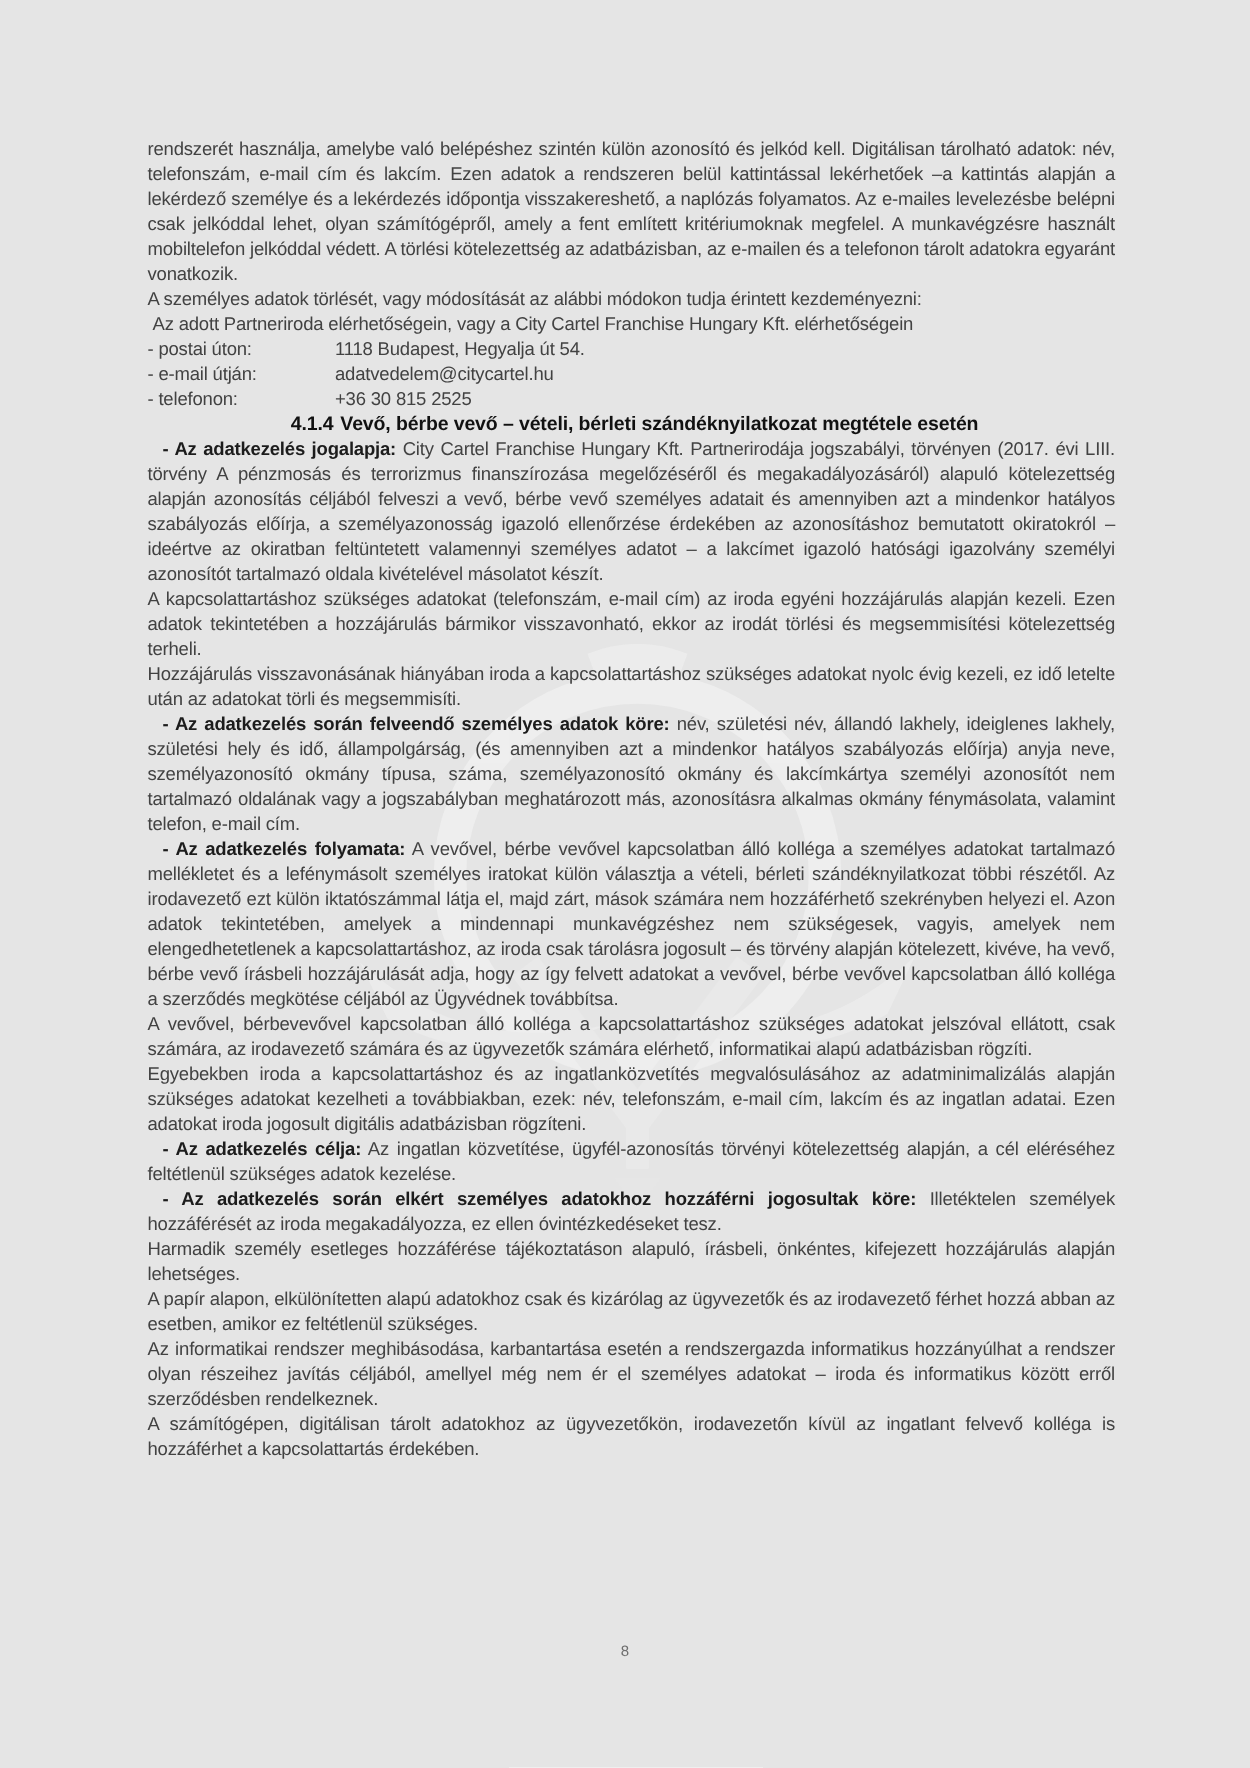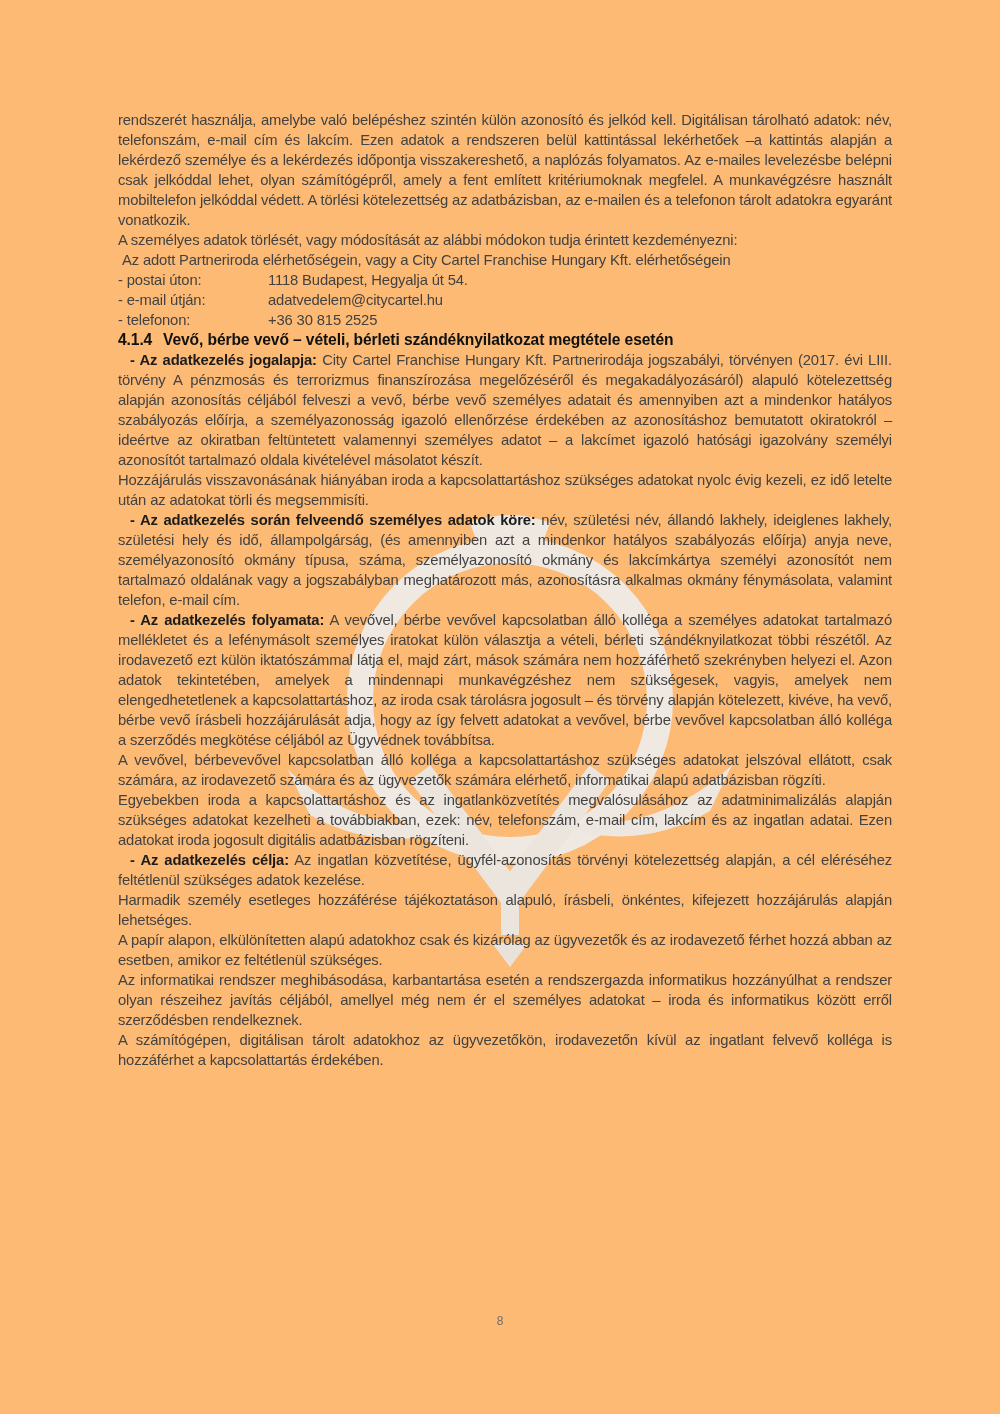--- a/index.html
+++ b/index.html
@@ -7,21 +7,21 @@
     width: 1000px;
     height: 1414px;
     background: #ffffff;
     position: relative;
     font-family: "Liberation Sans", sans-serif;
     overflow: hidden;
   }
   .page {
     position: absolute;
     inset: 0;
-    background: #fdba74;
+    background: #e5e5e5;
     text-decoration: underline;
   }
   
   .watermark {
     position: absolute;
     left: 270px;
     top: 515px;
     width: 480px;
     height: 470px;
     z-index: 0;
@@ -43,21 +43,21 @@
   .content b { color: #1c1c1c; font-weight: bold; margin-left: 12px; }
   .indented { padding-left: 4px; }
   .contact-row { display: flex; text-align: left; align-items: center; }
   .c-label { width: 150px; flex: 0 0 150px; }
   .c-value { flex: 1; }
   .heading {
     margin: 15px 0 0 0;
     font-size: 15.6px;
     font-weight: bold;
     color: #111111;
-    text-align: left;
+    text-align: center;
     letter-spacing: -0.1px;
   }
   .heading .num { display: inline-block; min-width: 45px; }
   .page-number {
     position: absolute;
     top: 1314px;
     left: 0;
     width: 100%;
     text-align: center;
     z-index: 1;
@@ -101,26 +101,28 @@
     <div class="contact-row">
       <span class="c-label">- telefonon:</span>
       <span class="c-value">+36 30 815 2525</span>
     </div>
 
     <p class="heading">
       <span class="num">4.1.4</span><span>Vevő, bérbe vevő – vételi, bérleti szándéknyilatkozat megtétele esetén</span>
     </p>
 
     <p><b>- Az adatkezelés jogalapja:</b><span> City Cartel Franchise Hungary Kft. Partnerirodája jogszabályi, törvényen (2017. évi LIII. törvény A pénzmosás és terrorizmus finanszírozása megelőzéséről és megakadályozásáról) alapuló kötelezettség alapján azonosítás céljából felveszi a vevő, bérbe vevő személyes adatait és amennyiben azt a mindenkor hatályos szabályozás előírja, a személyazonosság igazoló ellenőrzése érdekében az azonosításhoz bemutatott okiratokról – ideértve az okiratban feltüntetett valamennyi személyes adatot – a lakcímet igazoló hatósági igazolvány személyi azonosítót tartalmazó oldala kivételével másolatot készít.</span></p>
+    <p><span>A kapcsolattartáshoz szükséges adatokat (telefonszám, e-mail cím) az iroda egyéni hozzájárulás alapján kezeli. Ezen adatok tekintetében a hozzájárulás bármikor visszavonható, ekkor az irodát törlési és megsemmisítési kötelezettség terheli.</span></p>
     <p><span>Hozzájárulás visszavonásának hiányában iroda a kapcsolattartáshoz szükséges adatokat nyolc évig kezeli, ez idő letelte után az adatokat törli és megsemmisíti.</span></p>
     <p><b>- Az adatkezelés során felveendő személyes adatok köre:</b><span> név, születési név, állandó lakhely, ideiglenes lakhely, születési hely és idő, állampolgárság, (és amennyiben azt a mindenkor hatályos szabályozás előírja) anyja neve, személyazonosító okmány típusa, száma, személyazonosító okmány és lakcímkártya személyi azonosítót nem tartalmazó oldalának  vagy a jogszabályban meghatározott más, azonosításra  alkalmas okmány fénymásolata, valamint telefon, e-mail cím.</span></p>
     <p><b>- Az adatkezelés folyamata:</b><span>  A vevővel, bérbe vevővel kapcsolatban álló kolléga a személyes adatokat tartalmazó mellékletet és a lefénymásolt személyes iratokat külön választja a vételi, bérleti szándéknyilatkozat többi részétől. Az irodavezető ezt külön iktatószámmal látja el, majd zárt, mások számára nem hozzáférhető szekrényben helyezi el.  Azon adatok tekintetében, amelyek a mindennapi munkavégzéshez nem szükségesek, vagyis, amelyek nem elengedhetetlenek a kapcsolattartáshoz, az iroda csak tárolásra jogosult – és törvény alapján kötelezett, kivéve, ha vevő, bérbe vevő írásbeli hozzájárulását adja, hogy az így felvett adatokat a vevővel, bérbe vevővel kapcsolatban álló kolléga a szerződés megkötése céljából az Ügyvédnek továbbítsa.</span></p>
     <p><span>A vevővel, bérbevevővel kapcsolatban álló kolléga a kapcsolattartáshoz szükséges adatokat jelszóval ellátott, csak számára, az irodavezető számára és az ügyvezetők számára elérhető, informatikai alapú adatbázisban rögzíti.</span></p>
     <p><span>Egyebekben iroda a kapcsolattartáshoz és az ingatlanközvetítés megvalósulásához az adatminimalizálás alapján szükséges adatokat kezelheti a továbbiakban, ezek: név, telefonszám, e-mail cím, lakcím és az ingatlan adatai. Ezen adatokat iroda jogosult digitális adatbázisban rögzíteni.</span></p>
     <p><b>- Az adatkezelés célja:</b><span>  Az ingatlan közvetítése, ügyfél-azonosítás törvényi kötelezettség alapján, a cél eléréséhez feltétlenül szükséges adatok kezelése.</span></p>
+    <p><b>- Az adatkezelés során elkért személyes adatokhoz hozzáférni jogosultak köre:</b><span> Illetéktelen személyek hozzáférését az iroda megakadályozza, ez ellen óvintézkedéseket tesz.</span></p>
     <p><span>Harmadik személy esetleges hozzáférése tájékoztatáson alapuló, írásbeli, önkéntes, kifejezett hozzájárulás alapján lehetséges.</span></p>
     <p><span>A papír alapon, elkülönítetten alapú adatokhoz csak és kizárólag az ügyvezetők és az irodavezető férhet hozzá abban az esetben, amikor ez feltétlenül szükséges.</span></p>
     <p><span>Az informatikai rendszer meghibásodása, karbantartása esetén a rendszergazda informatikus hozzányúlhat a rendszer olyan részeihez javítás céljából, amellyel még nem ér el személyes adatokat – iroda és informatikus között erről szerződésben rendelkeznek.</span></p>
     <p><span>A számítógépen, digitálisan tárolt adatokhoz az ügyvezetőkön, irodavezetőn kívül az ingatlant felvevő kolléga is hozzáférhet a kapcsolattartás érdekében.</span></p>
 
   </div>
 
   <div class="page-number">8</div>
 
 </div>

